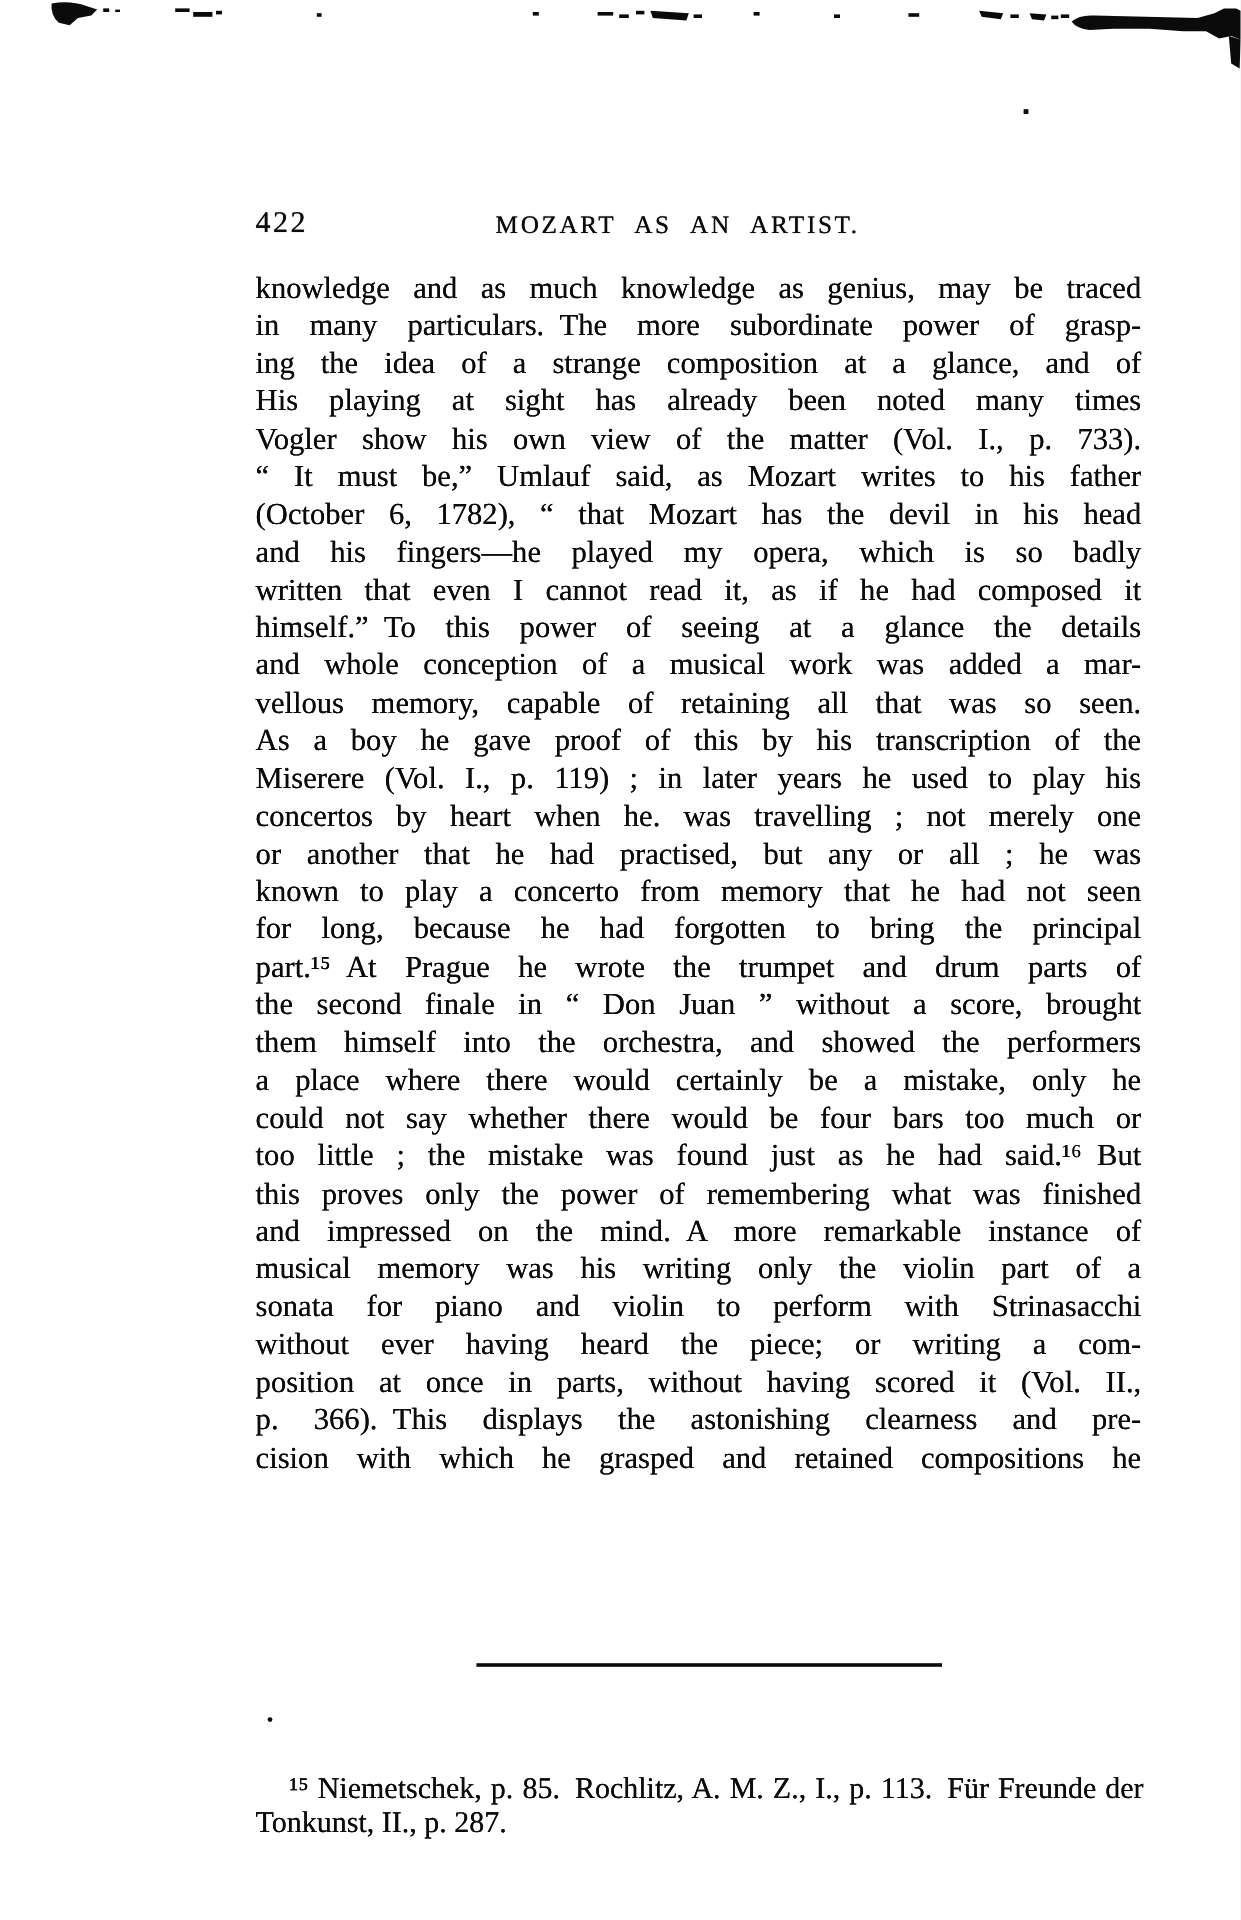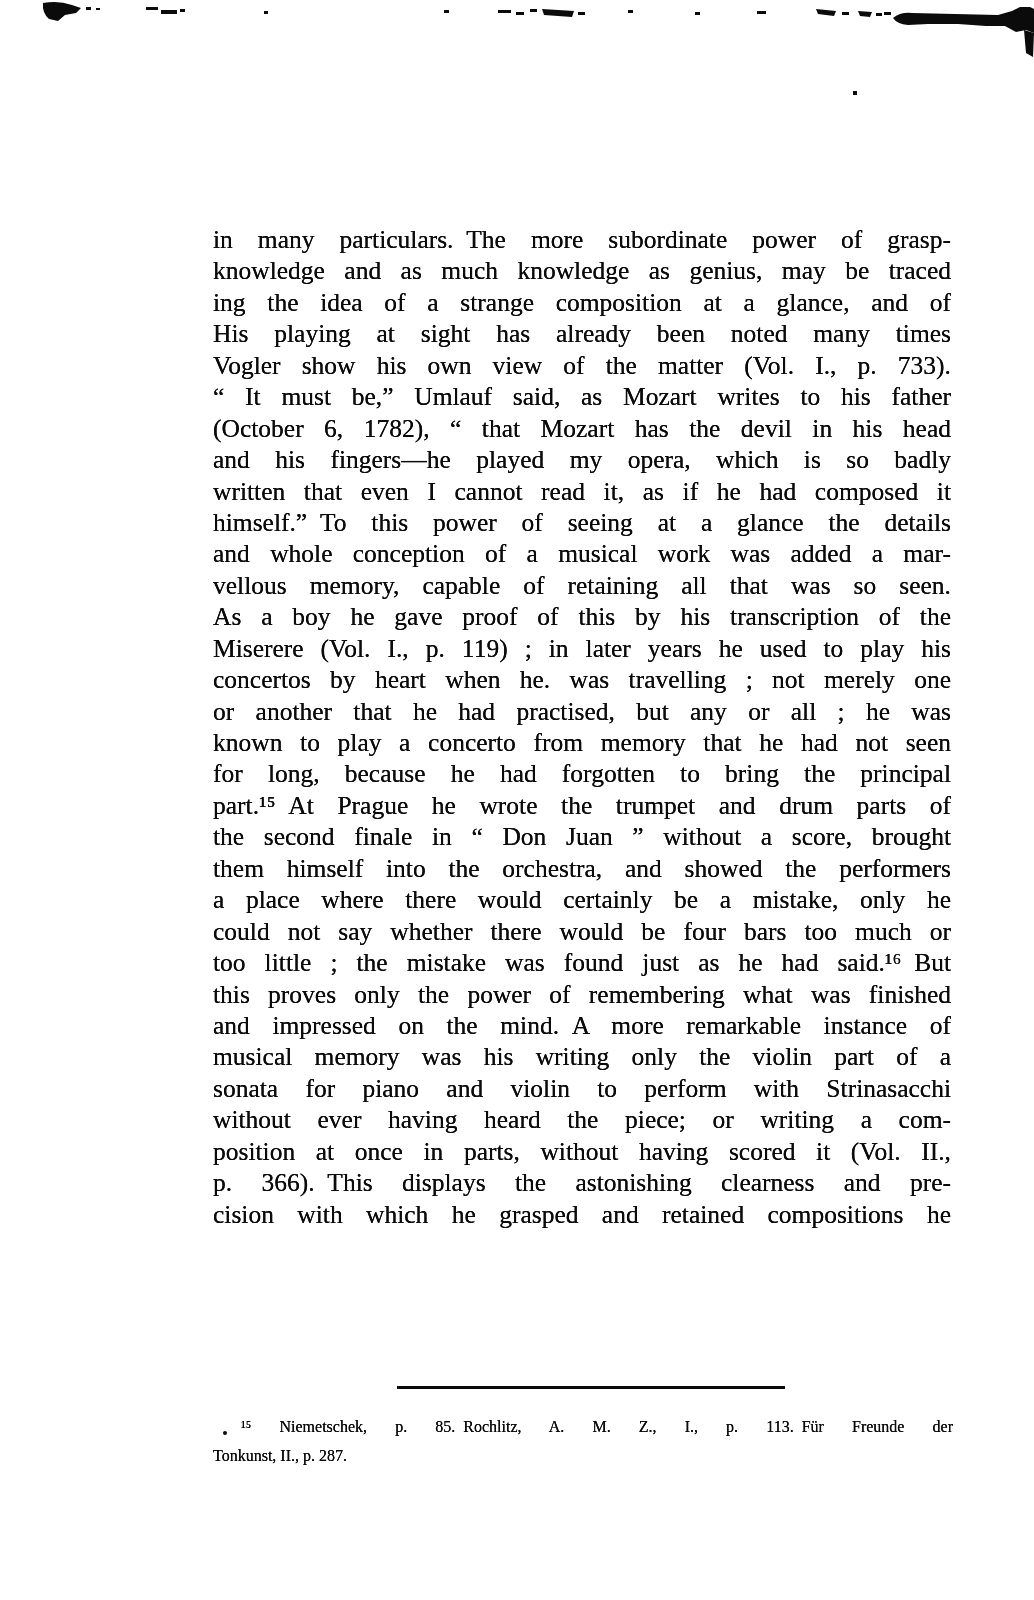--- a/index.html
+++ b/index.html
@@ -33,22 +33,22 @@
   .bodyline {
     height:31.45px; line-height:31.45px;
     text-align:justify; text-align-last:justify;
     overflow:visible; white-space:normal;
   }
   .fnrule {
     position:absolute; left:397px; top:1386px;
     width:388px; height:3px; background:#0b0b0b;
   }
   .footnotes {
-    position:absolute; left:213px; top:1412px; width:740px;
-    font-size:16px;
+    position:absolute; left:213px; top:1476px; width:740px;
+    font-size:25px;
     text-shadow:0 0 0.5px currentColor;
   }
   .fn { line-height:29px; }
   .fn-indent { padding-left:28px; }
   .fn-justify { text-align:justify; text-align-last:justify; }
   .speck {
     position:absolute; left:223px; top:1431px;
     width:4px; height:4px; background:#0b0b0b; border-radius:50%;
   }
 </style>
@@ -77,24 +77,28 @@
     <path d="M816,9 L836,11 L834,16 L818,14 Z"></path>
     <rect x="842" y="12" width="7" height="3"></rect>
     <path d="M858,11 L872,12 L870,17 L860,16 Z"></path>
     <rect x="876" y="13" width="6" height="3"></rect>
     <rect x="884" y="12" width="7" height="3"></rect>
     <path d="M893,18 Q900,12 912,13 L998,15 L1012,11 L1020,7 L1030,7 L1034,9 L1034,33 L1026,30 L1016,32 L1005,26 L986,26 L958,24 L928,24 L908,25 Q897,24 893,18 Z"></path>
     <path d="M1024,30 L1034,33 L1033,57 L1026,53 Z"></path>
     <rect x="853" y="91" width="4" height="4"></rect>
   </svg>
 
+  <div class="header">
+    <span class="pagenum">422</span>
+    <span class="runtitle">MOZART AS AN ARTIST.</span>
+  </div>
 
   <div class="bodytext">
+      <div class="bodyline">knowledge and as much knowledge as genius, may be traced</div>
       <div class="bodyline">in many particulars. The more subordinate power of grasp-</div>
-      <div class="bodyline">knowledge and as much knowledge as genius, may be traced</div>
       <div class="bodyline">ing the idea of a strange composition at a glance, and of</div>
       <div class="bodyline">His playing at sight has already been noted many times</div>
       <div class="bodyline">Vogler show his own view of the matter (Vol. I., p. 733).</div>
       <div class="bodyline">“ It must be,” Umlauf said, as Mozart writes to his father</div>
       <div class="bodyline">(October 6, 1782), “ that Mozart has the devil in his head</div>
       <div class="bodyline">and his fingers—he played my opera, which is so badly</div>
       <div class="bodyline">written that even I cannot read it, as if he had composed it</div>
       <div class="bodyline">himself.” To this power of seeing at a glance the details</div>
       <div class="bodyline">and whole conception of a musical work was added a mar-</div>
       <div class="bodyline">vellous memory, capable of retaining all that was so seen.</div>

